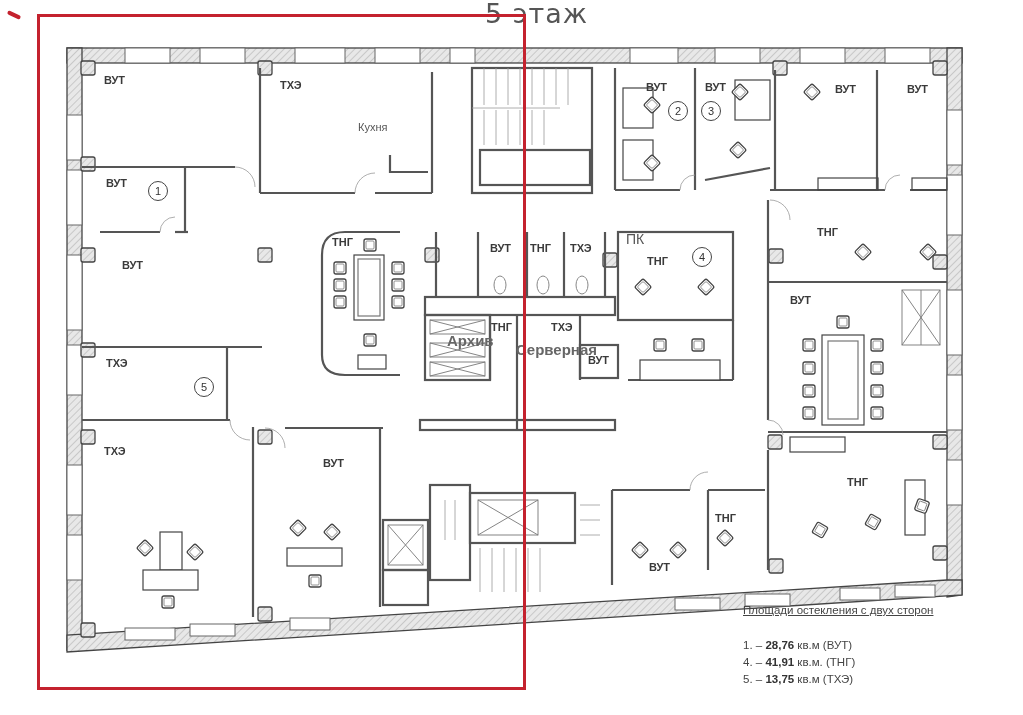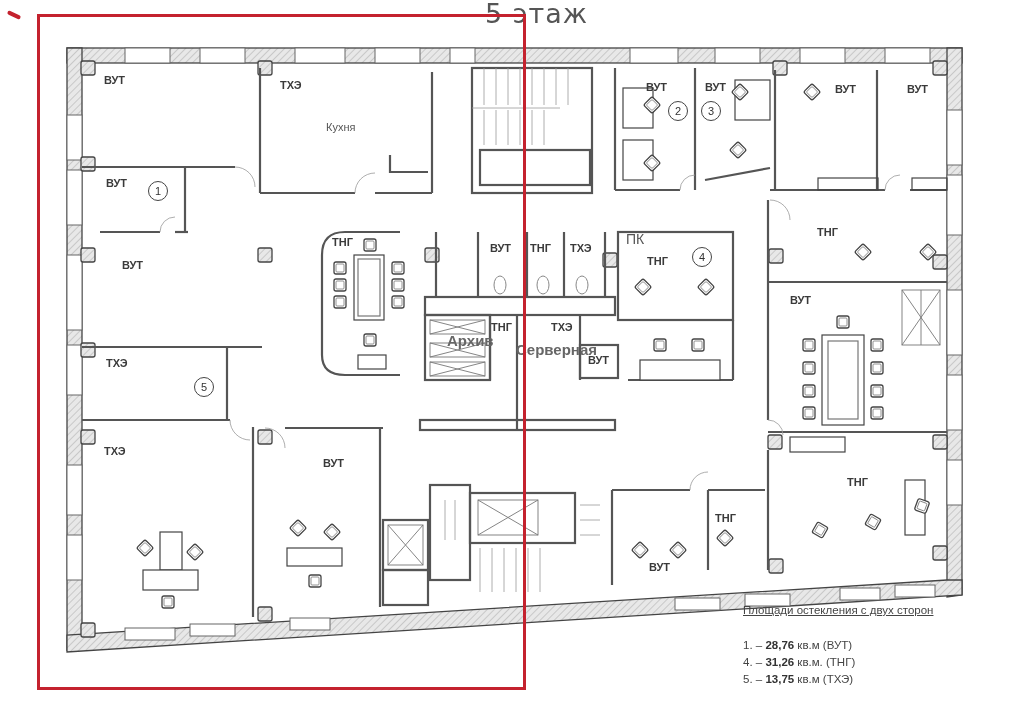--- a/index.html
+++ b/index.html
@@ -1,20 +1,20 @@
 <!DOCTYPE html>
 <html><head>
   <meta charset="utf-8">
   <style>
     html, body { margin:0; padding:0; background:#ffffff; }
     body { width:1023px; height:715px; position:relative; overflow:hidden; font-family:"Liberation Sans", sans-serif; }
     #plan { position:absolute; left:0; top:0; width:1023px; height:715px; }
     .lbl { position:absolute; font-family:"Liberation Sans", sans-serif; font-weight:bold; font-size:11px; color:#3a3a3a; white-space:nowrap; line-height:1; }
     .lbl.small { font-weight:bold; font-size:15px; color:#666; }
-    .lbl.kitchen { font-weight:normal; font-size:11px; color:#555; }
+    .lbl.kitchen { font-weight:normal; font-size:11px; color:#555;margin-left:32px; }
     .lbl.pk { font-weight:normal; font-size:14px; color:#555; }
     .num { position:absolute; width:18px; height:18px; border:1.3px solid #444; border-radius:50%; font-size:11px; color:#333; text-align:center; line-height:18px; background:#fff; box-sizing:content-box; }
     .title { position:absolute; left:485px; top:-2px; font-size:27px; color:#555; font-family:"DejaVu Sans", sans-serif; letter-spacing:1px; }
     .legend { position:absolute; left:743px; top:602px; font-size:11.5px; color:#444; font-family:"Liberation Sans", sans-serif; line-height:17px; }
     .legend .ttl { text-decoration:underline; margin-bottom:18px; }
     .legend b { color:#333; }
     .sel { position:absolute; left:37px; top:14px; width:489px; height:676px; border:3px solid #c4222e; box-sizing:border-box; }
     .mark { position:absolute; left:7px; top:13px; width:14px; height:4px; background:#c4222e; transform:rotate(25deg); border-radius:2px; }
   </style>
 </head>
@@ -328,18 +328,18 @@
 
 <div class="num" style="left:148px;top:181px">1</div>
 <div class="num" style="left:668px;top:101px">2</div>
 <div class="num" style="left:701px;top:101px">3</div>
 <div class="num" style="left:692px;top:247px">4</div>
 <div class="num" style="left:194px;top:377px">5</div>
 
 <div class="legend">
   <div class="ttl">Площади остекления с двух сторон</div>
   <div><span>1. – </span><b>28,76</b><span> кв.м (ВУТ)</span></div>
-  <div><span>4. – </span><b>31,26</b><span> кв.м. (ТНГ)</span></div>
+  <div><span>4. – </span><b>41,91</b><span> кв.м. (ТНГ)</span></div>
   <div><span>5. – </span><b>13,75</b><span> кв.м (ТХЭ)</span></div>
 </div>
 
 <div class="sel"></div>
 <div class="mark"></div>
 
 </body></html>

